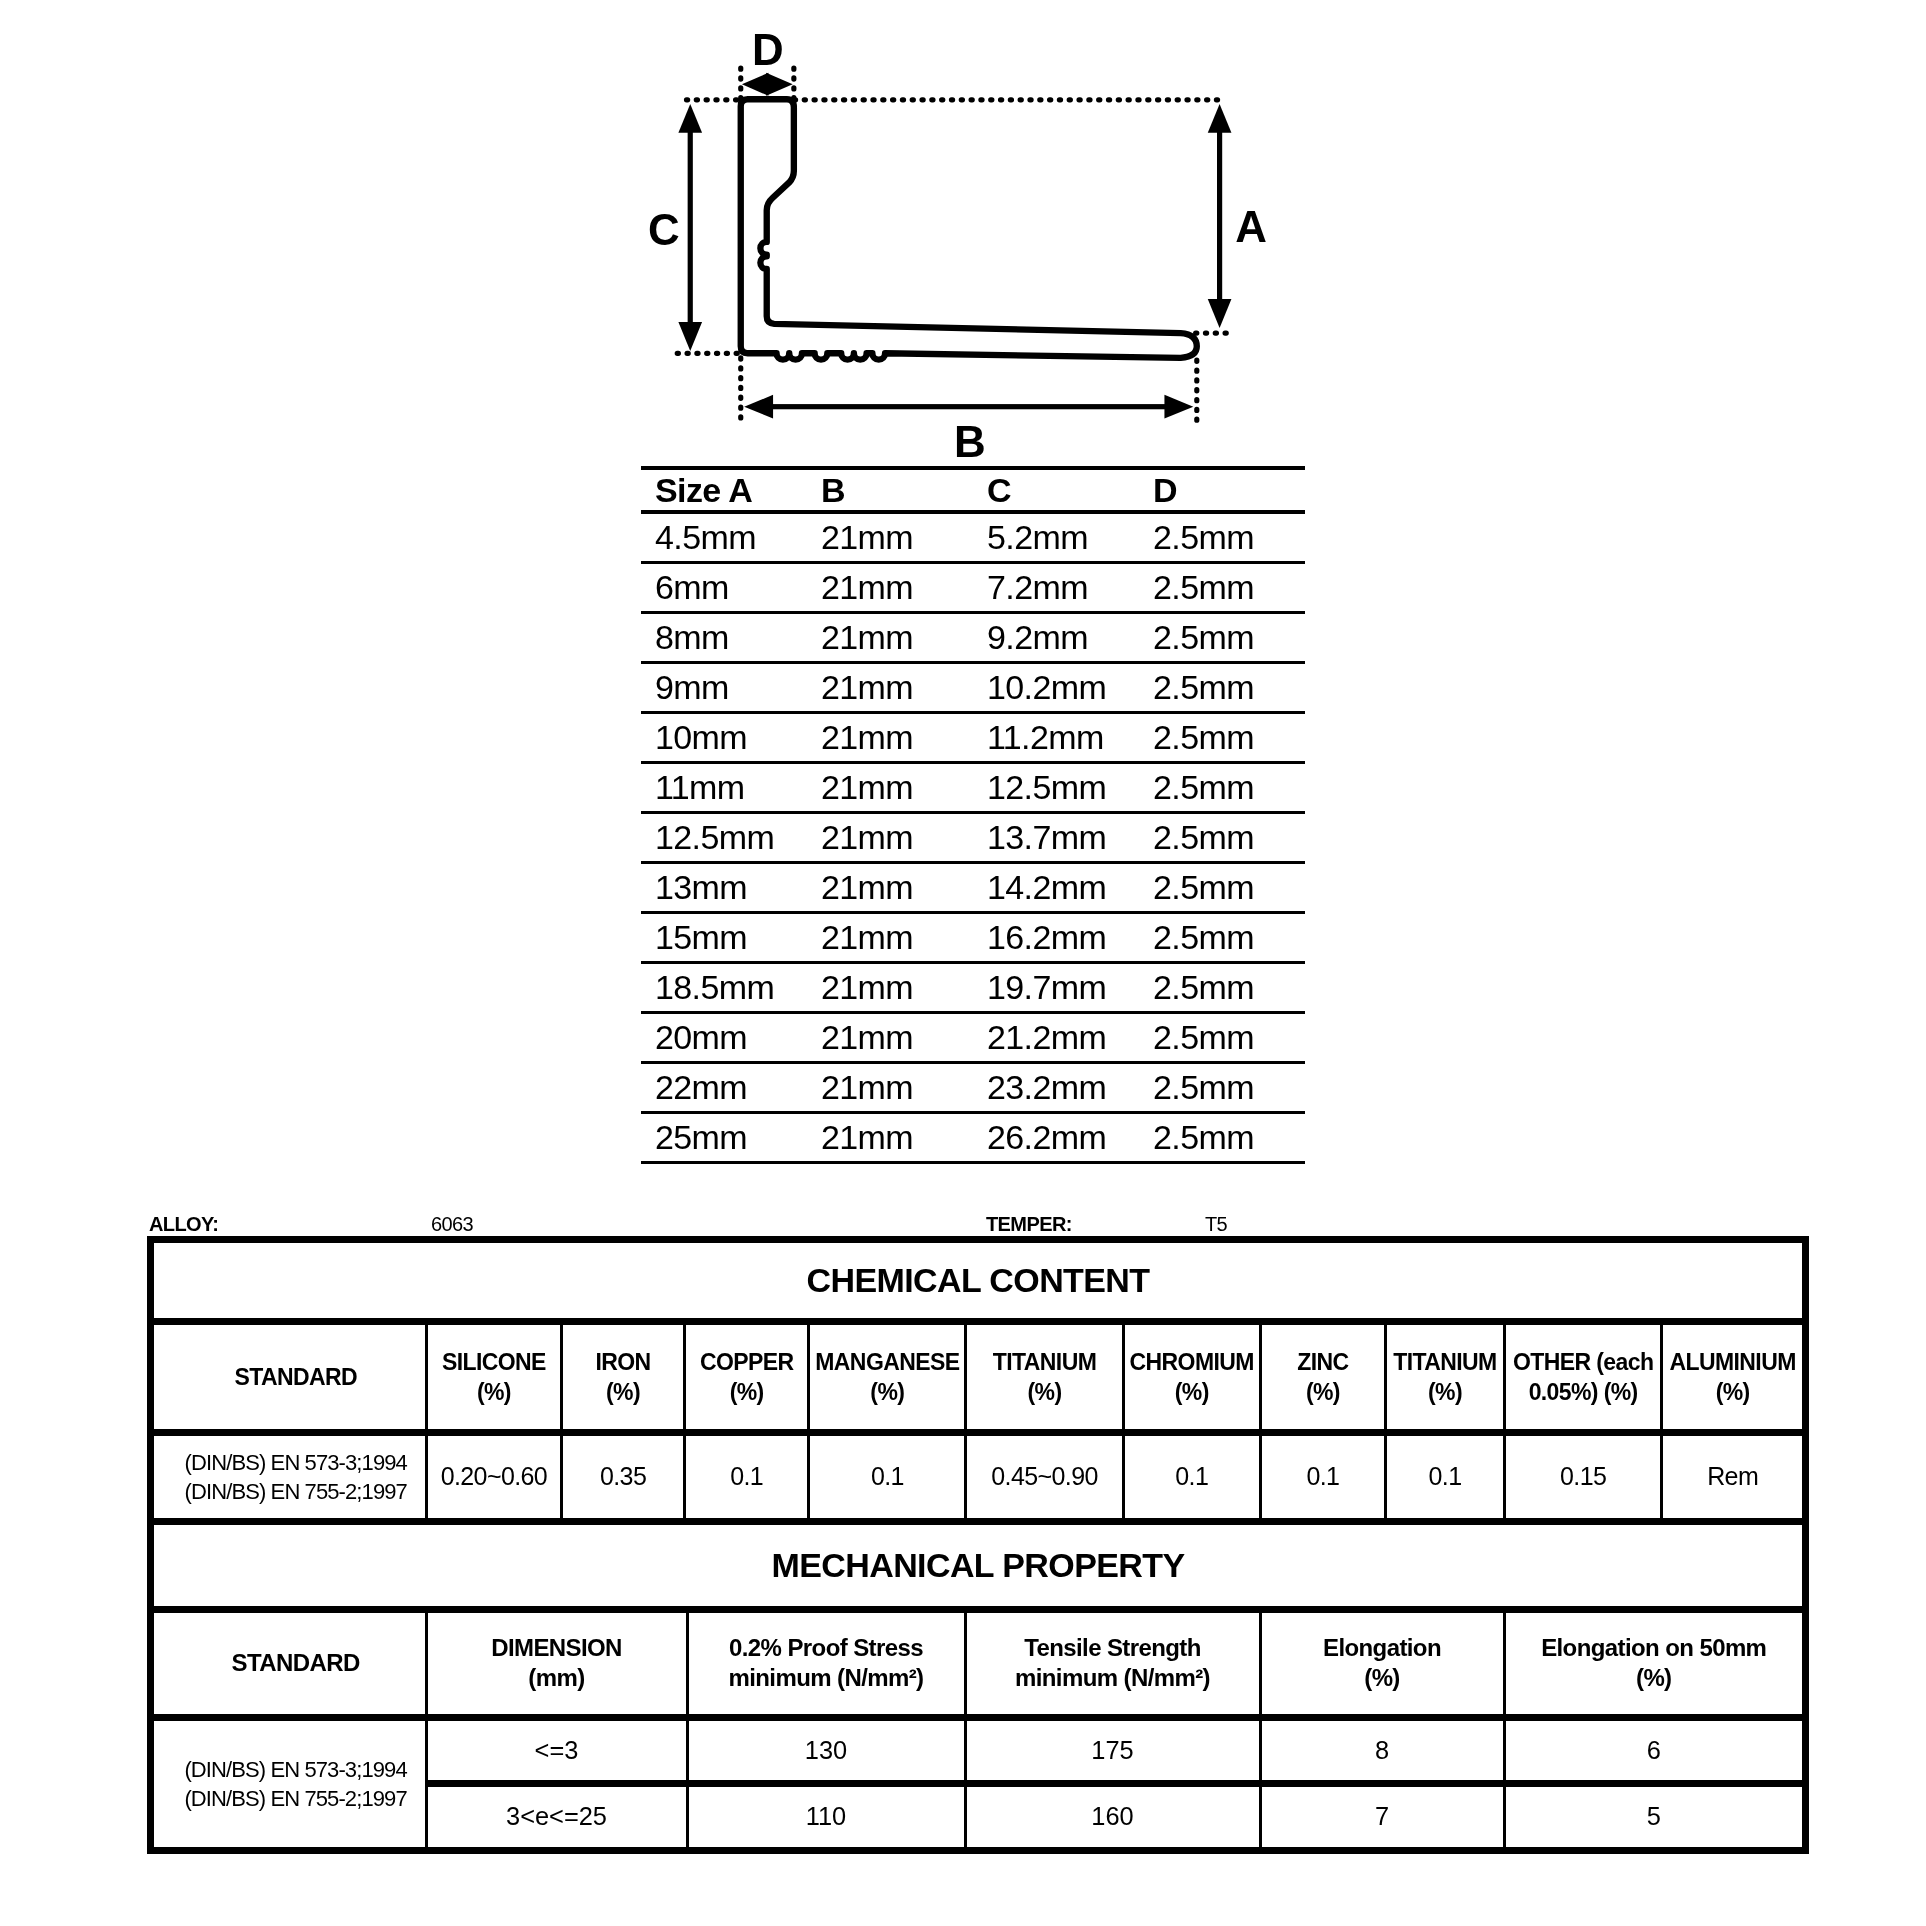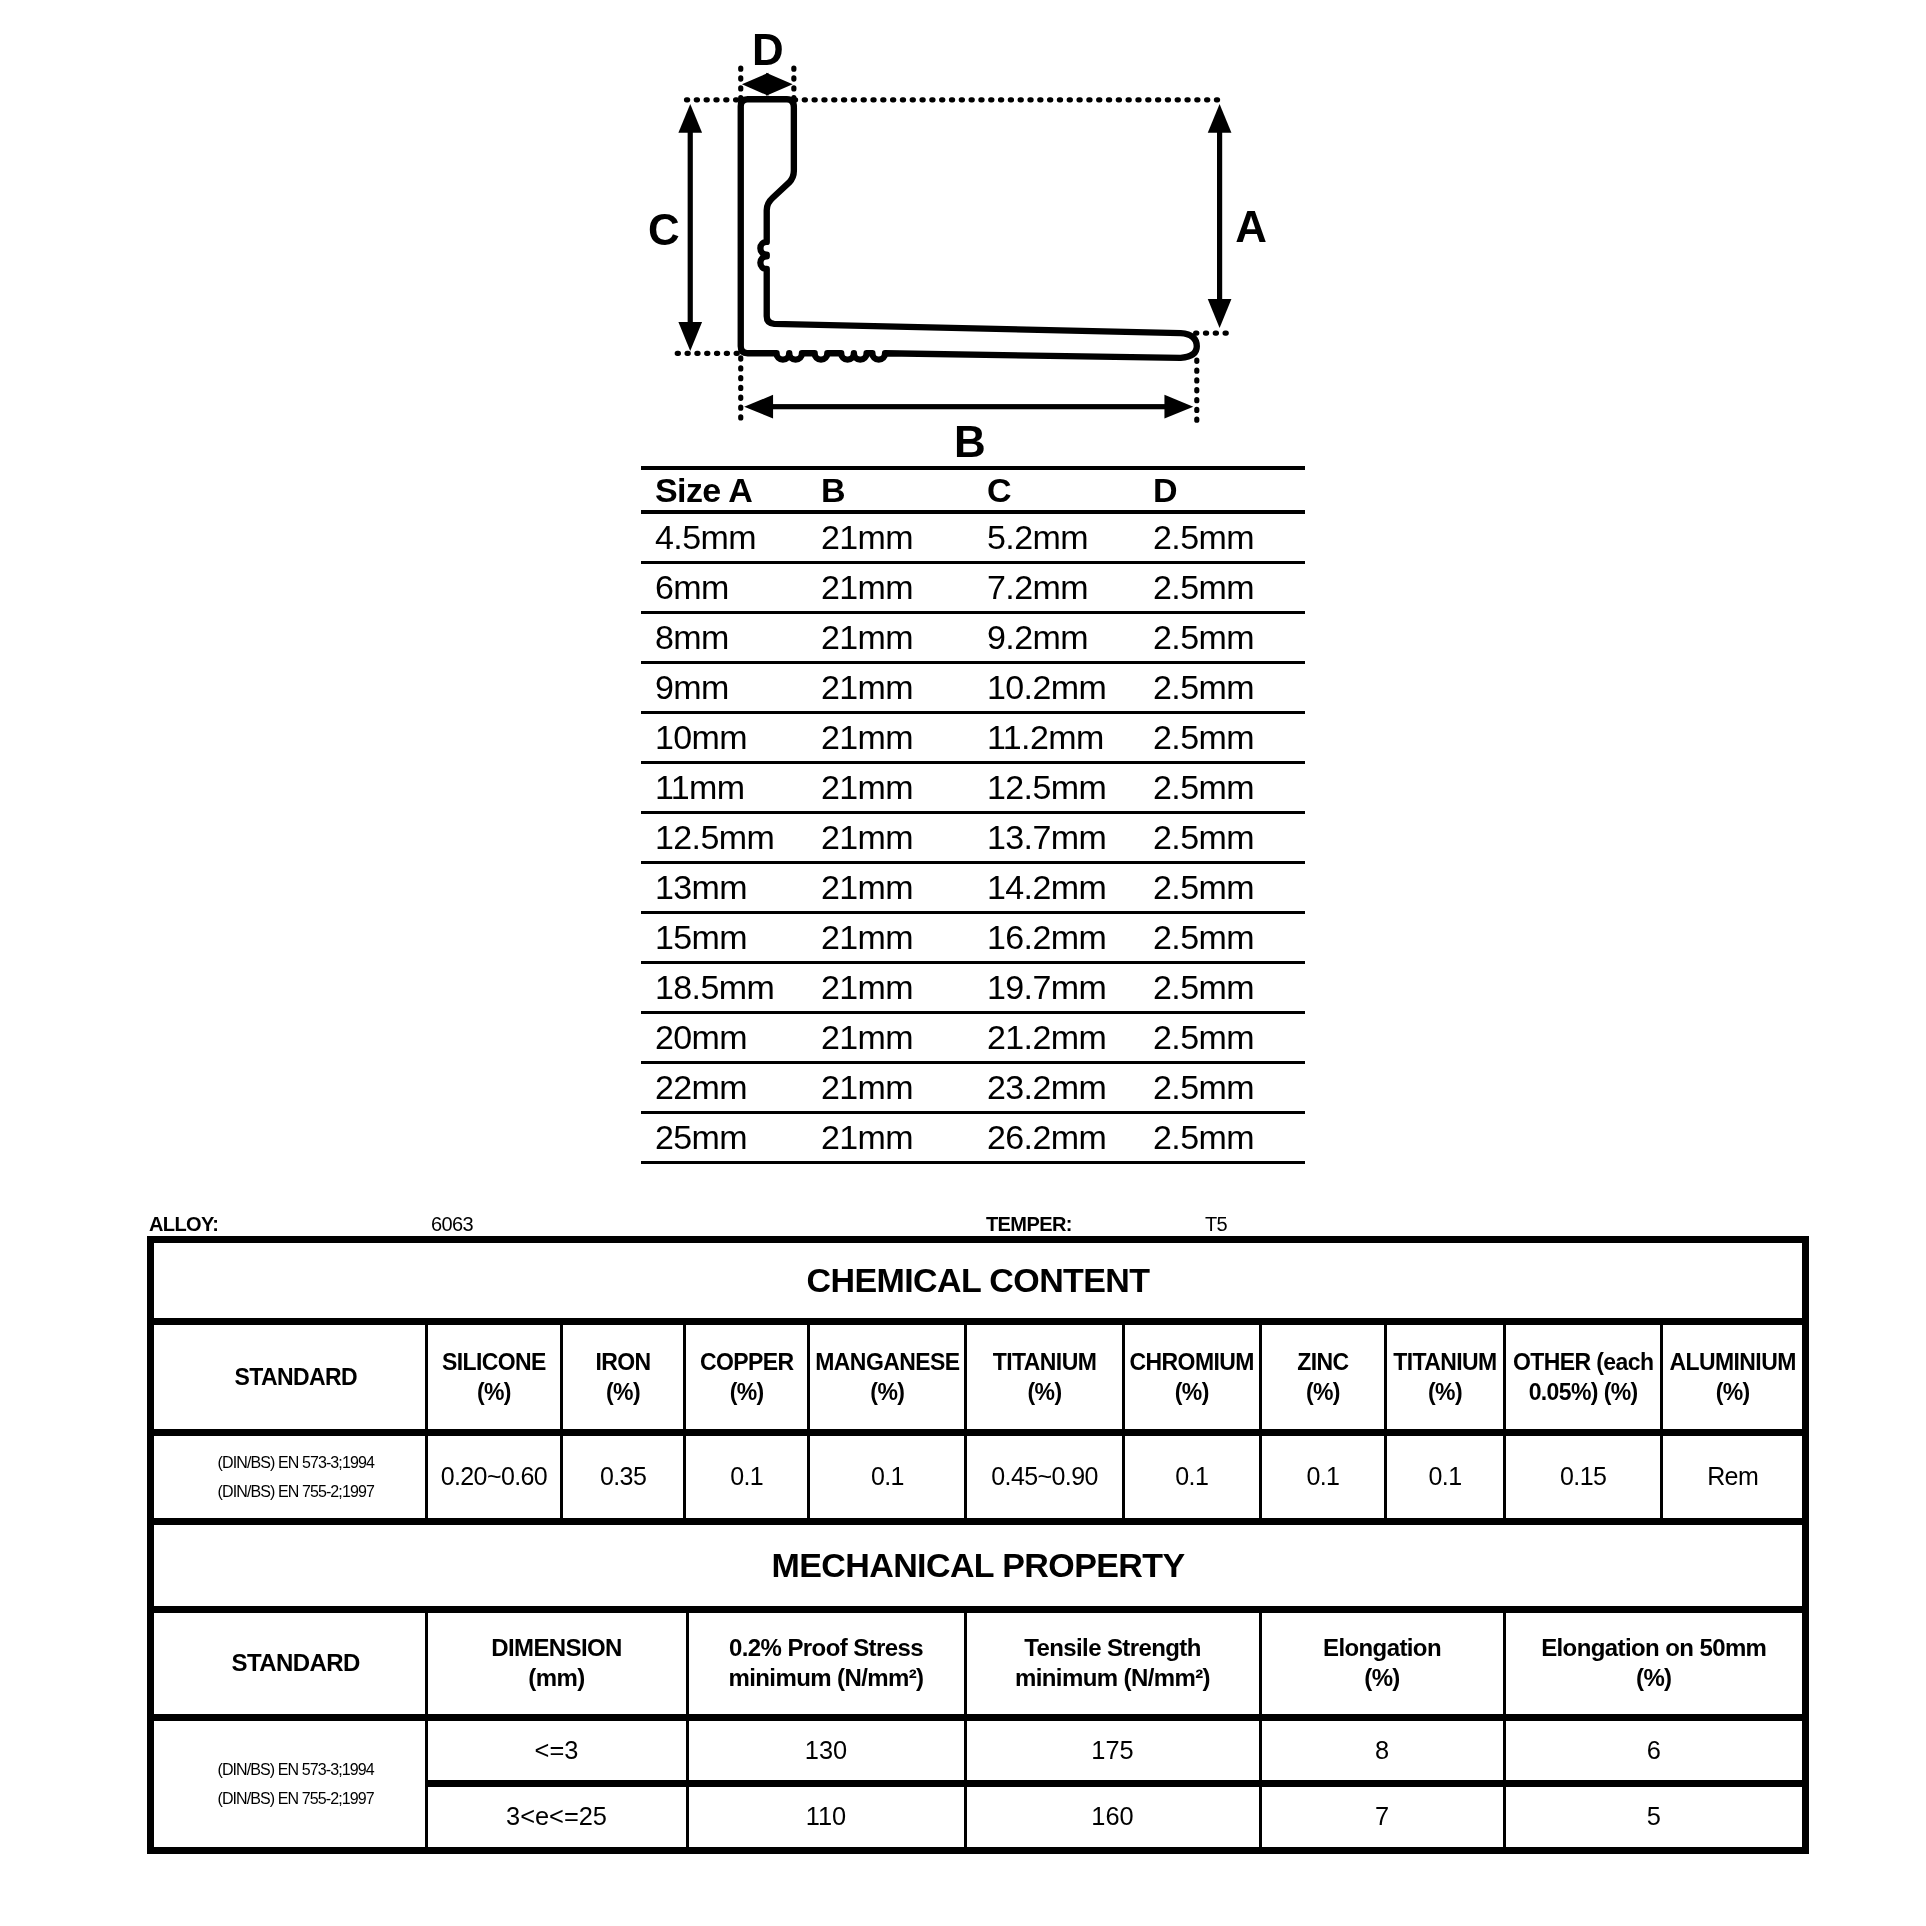--- a/index.html
+++ b/index.html
@@ -44,21 +44,21 @@
   .spec-table .hdr td{font-weight:bold;font-size:23px;line-height:30px;letter-spacing:-0.6px;}
   #chem-table .hdr{height:107px;}
   #chem-table .data{height:86px;}
   #chem-table .data td{font-size:25px;letter-spacing:-0.6px;}
   #mech-table .hdr{height:104px;}
   #mech-table .hdr td{font-size:24px;}
   #mech-table tr.data{height:66px;border-bottom:7px solid #000;}
   #mech-table tr.data2{height:64px;}
   #mech-table td.val{font-size:25.4px;}
   .std-cell{text-align:right;padding-left:12.7px !important;font-weight:normal;}
-  .std-lines{font-size:16px;line-height:29px;letter-spacing:-0.9px;white-space:nowrap;}
+  .std-lines{font-size:22px;line-height:29px;letter-spacing:-0.9px;white-space:nowrap;}
   .hdr .std-cell{font-weight:bold;font-size:23px;}
 </style>
 </head>
 <body>
 
 <svg id="diagram" viewBox="0 0 3334 1100" xmlns="http://www.w3.org/2000/svg">
 
   <g stroke="#000" stroke-width="9" fill="none" stroke-linecap="round" stroke-dasharray="2 15">
     <path d="M 1188 173 H 2118"></path>
     <path d="M 1282 118 V 210"></path>

